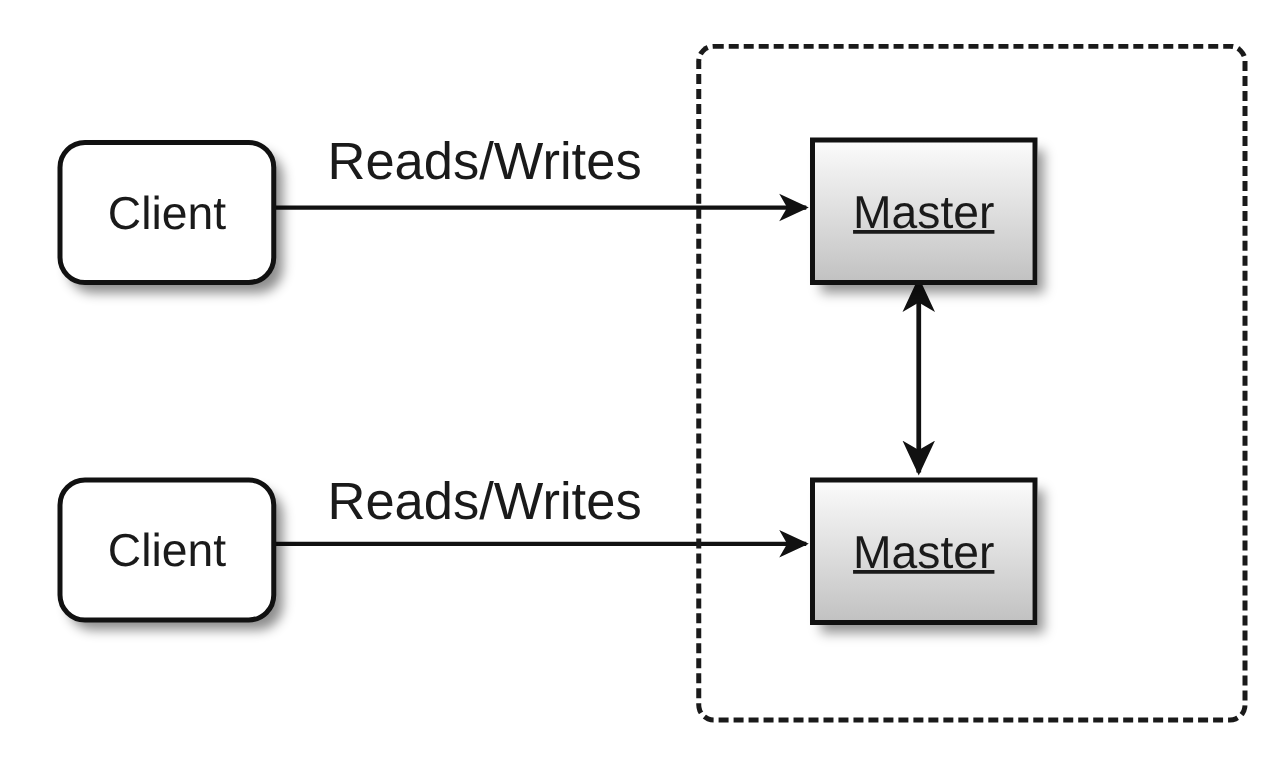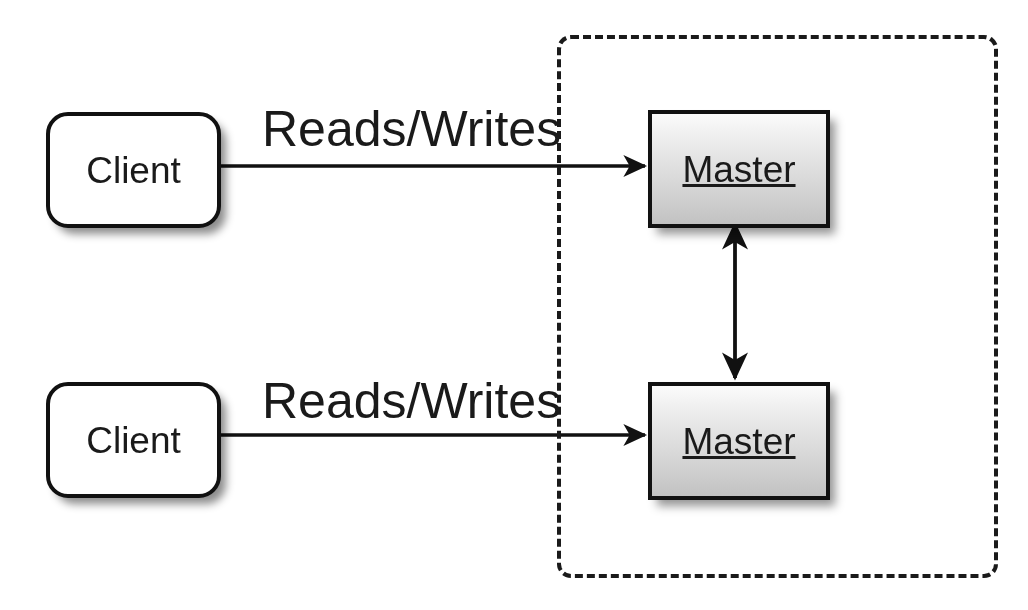--- a/index.html
+++ b/index.html
@@ -36,21 +36,21 @@
   }
   .master-label {
     font-size: 37px;
     line-height: 37px;
     text-decoration: underline;
   }
   .edge-label {
     position: absolute;
     color: #1a1a1a;
     font-family: "Liberation Sans", sans-serif;
-    font-size: 50px;
+    font-size: 42px;
     line-height: 38px;
     white-space: nowrap;
   }
   .client-node {
     position: absolute;
     border-radius: 22px;
     background: #ffffff;
     border: 4px solid #111111;
     box-shadow: 7px 8px 9px -2px rgba(0,0,0,0.45);
     display: flex;

